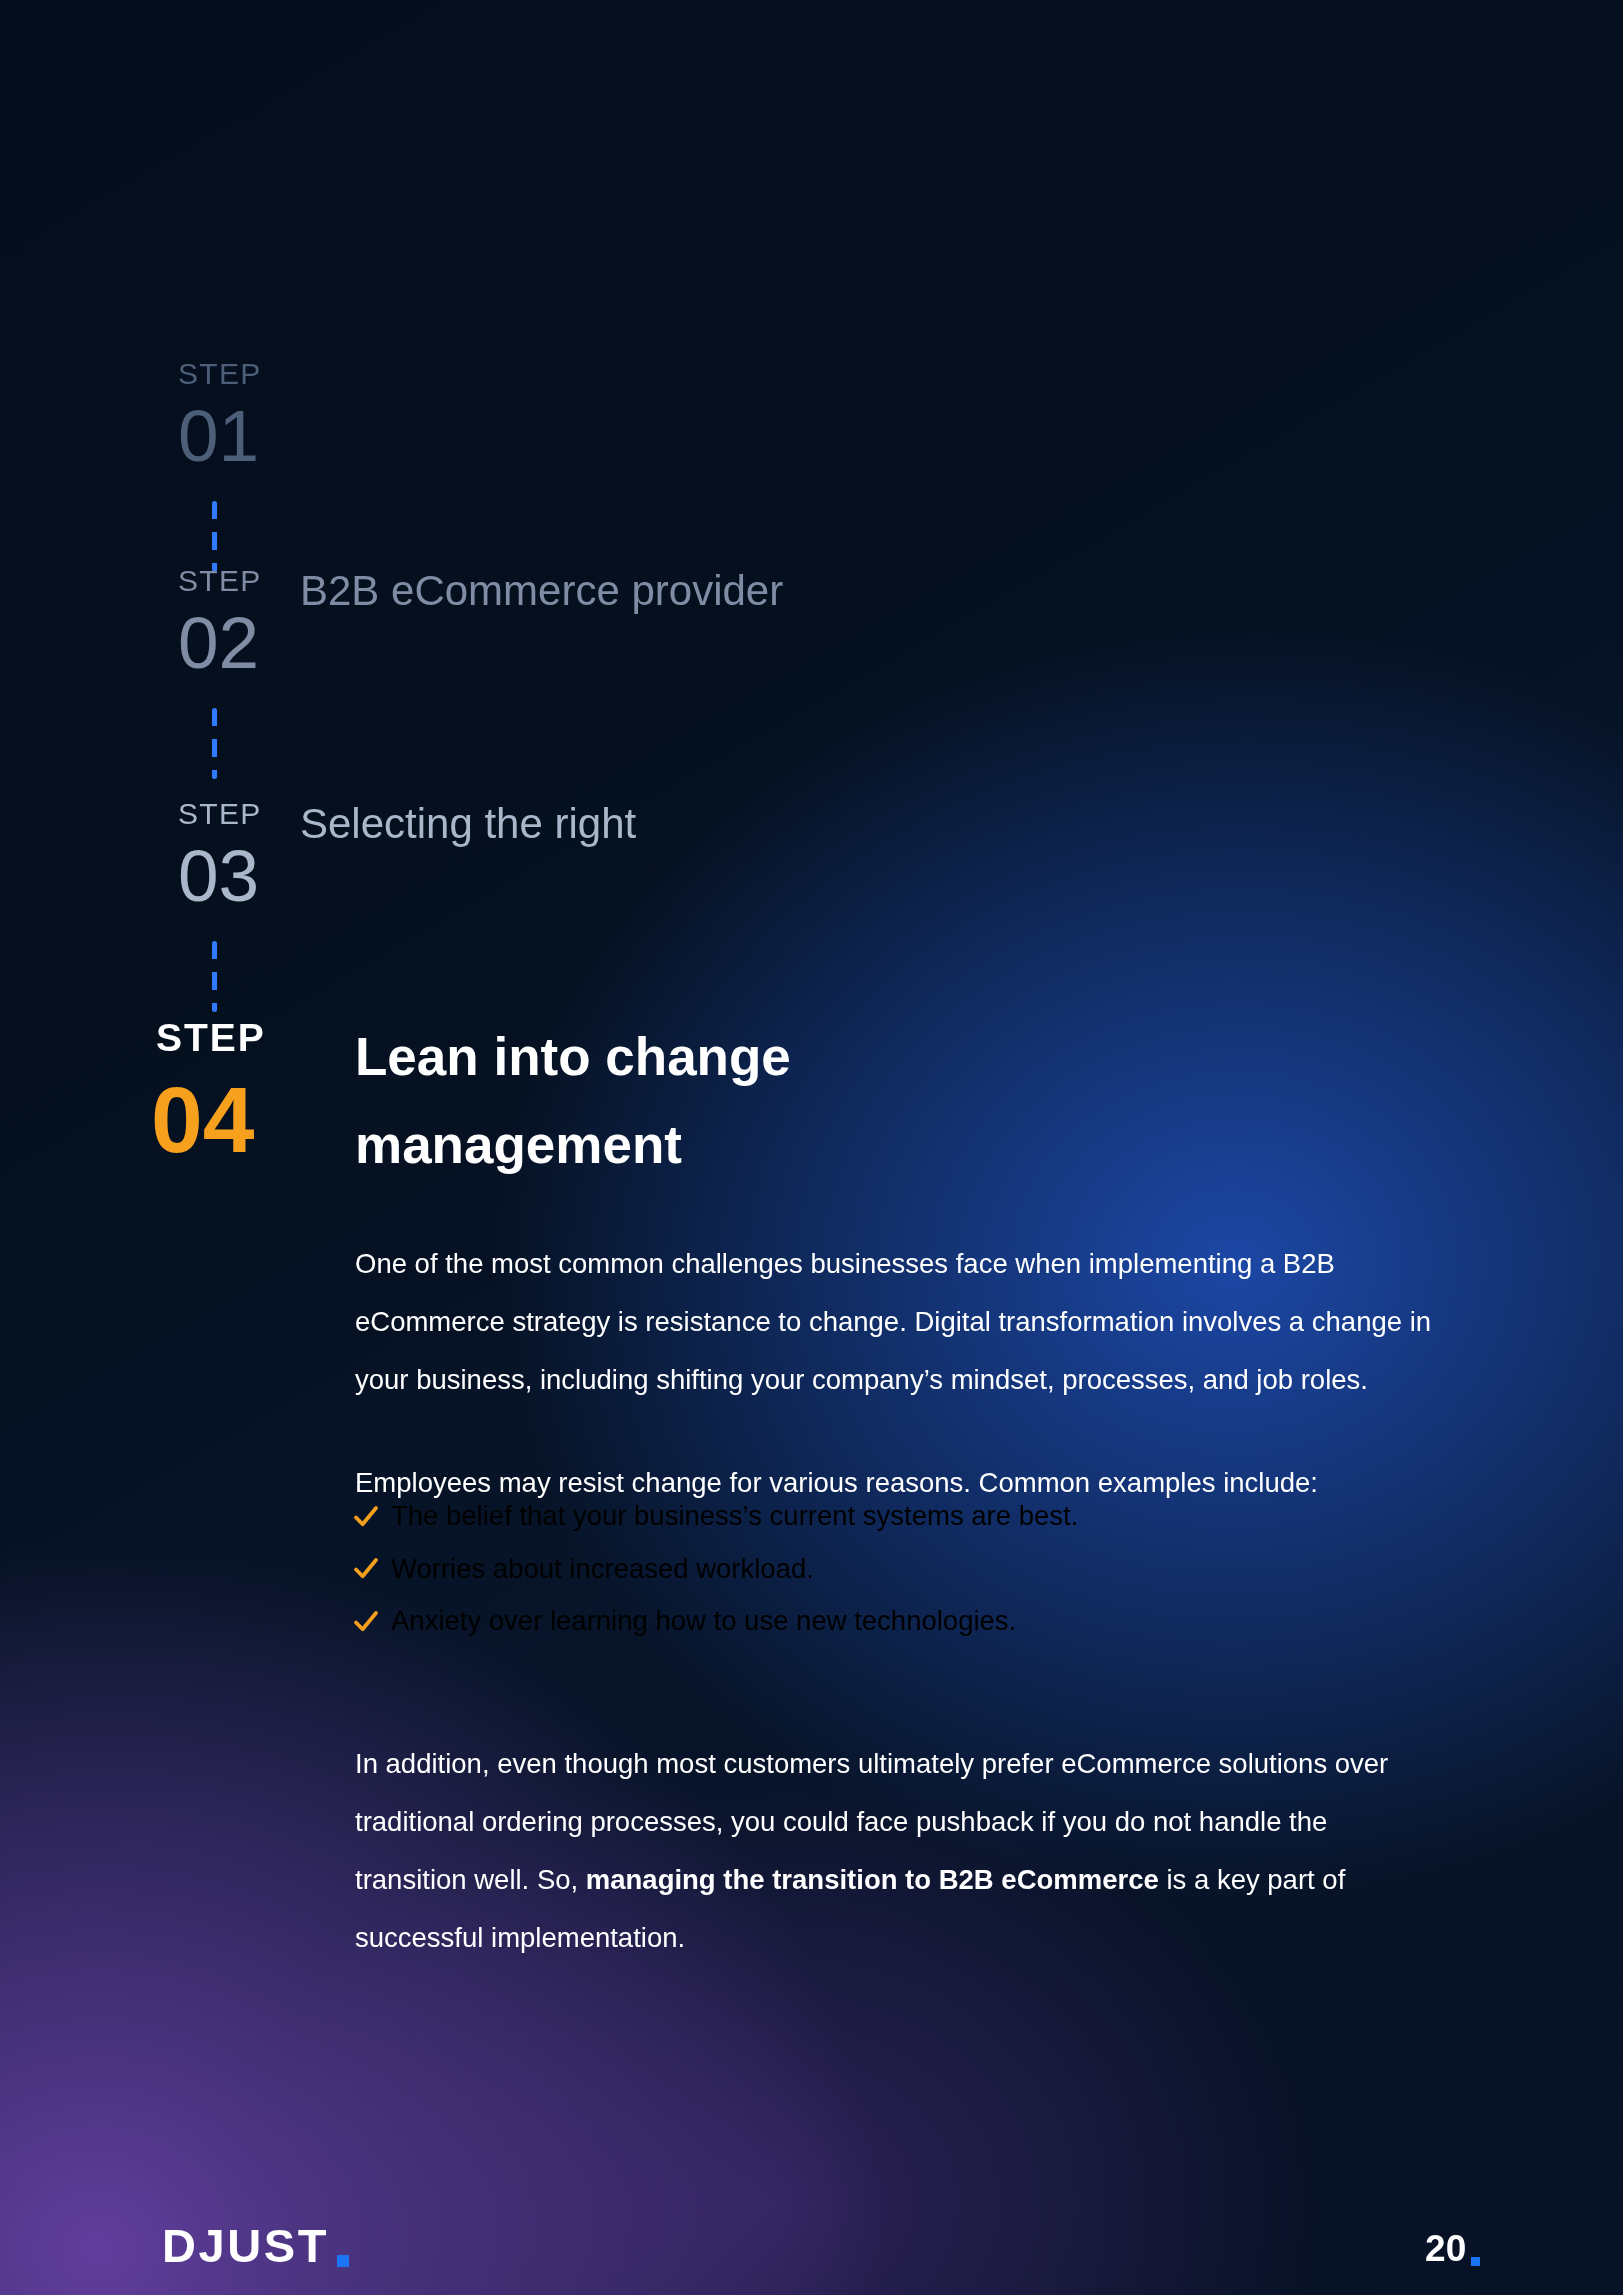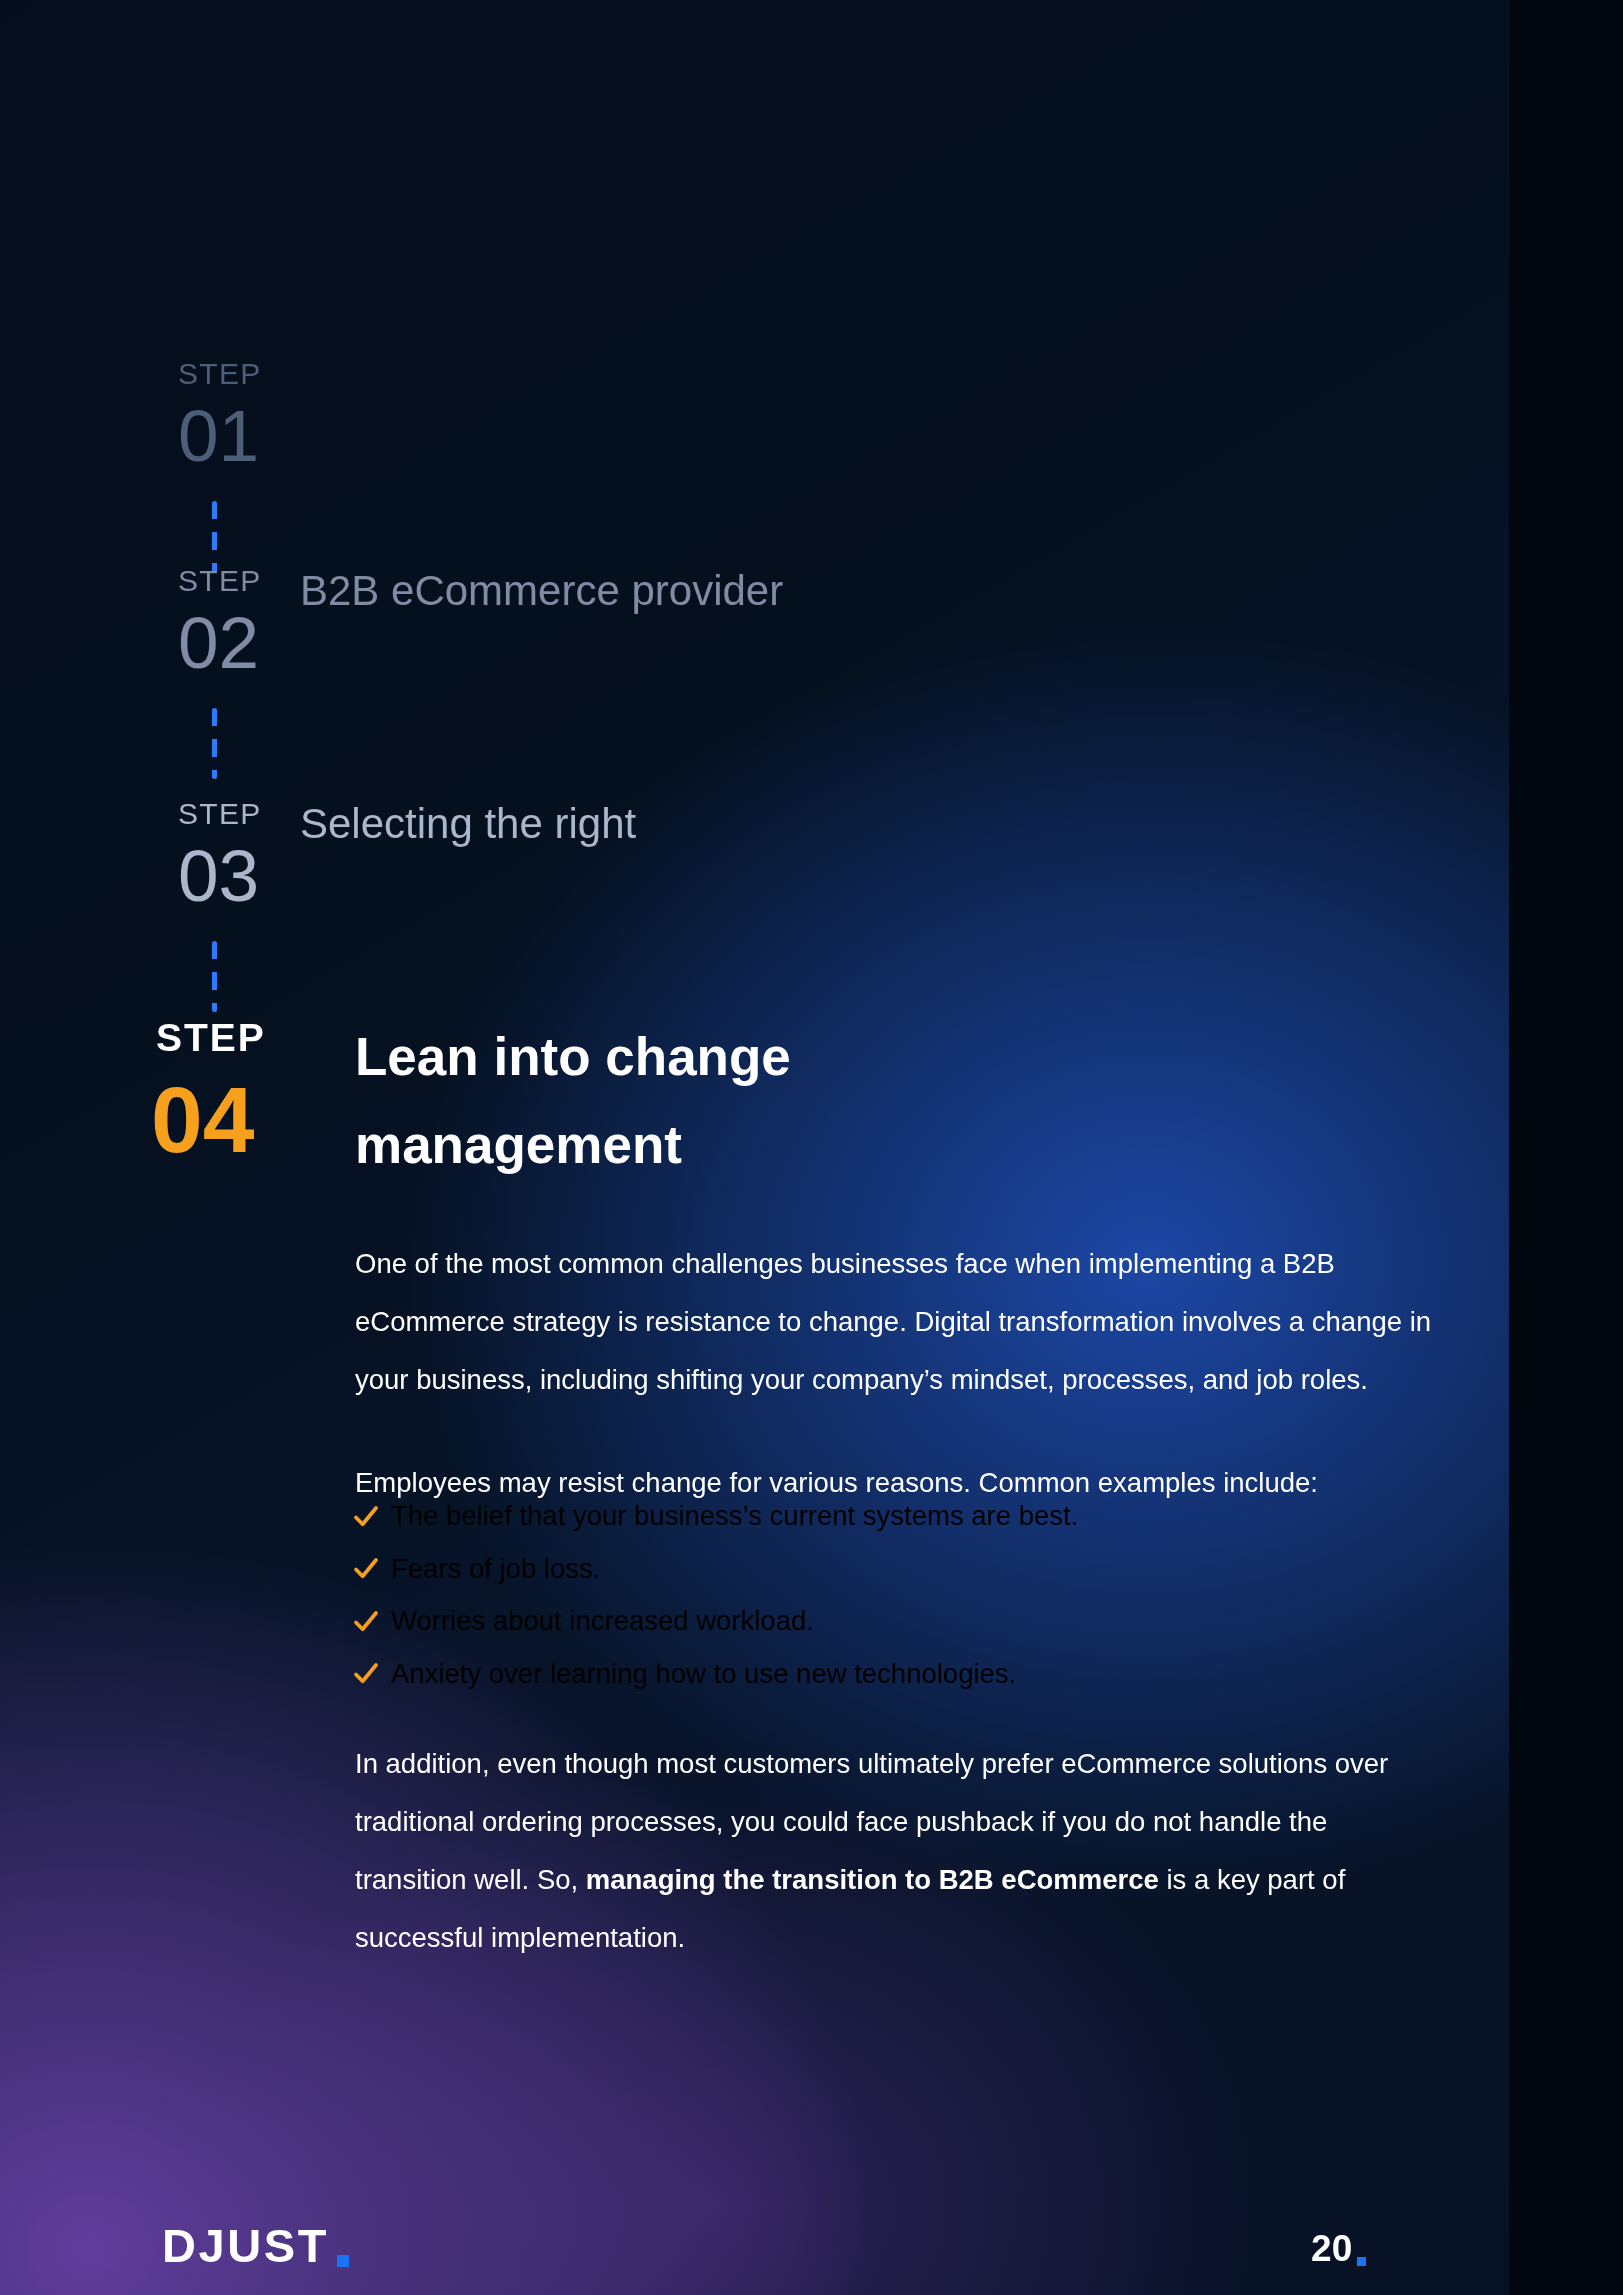--- a/index.html
+++ b/index.html
@@ -8,21 +8,21 @@
     --dot-blue:#1B74F3;
     --text-white:#FFFFFF;
     --step1-text:#4C5E78;
     --step2-text:#7F8CA3;
     --step3-text:#AAB6C9;
   }
   *{margin:0;padding:0;box-sizing:border-box;}
   html,body{background:#02070f;}
   .page{
     position:relative;
-    width:1509px;height:2295px;
+    width:1623px;height:2295px;
     overflow:hidden;
     font-family:"Liberation Sans", sans-serif;
     background:
       radial-gradient(ellipse 949px 818px at 76% 55%, rgba(33,84,196,0.80) 0%, rgba(33,84,196,0.35) 45%, rgba(33,84,196,0) 78%),
       radial-gradient(ellipse 982px 883px at 6% 98%, rgba(122,74,190,0.78) 0%, rgba(122,74,190,0.34) 48%, rgba(122,74,190,0) 80%),
       radial-gradient(ellipse 720px 589px at 48% 96%, rgba(92,52,150,0.45) 0%, rgba(92,52,150,0) 75%),
       linear-gradient(150deg,#040d1c 0%,#05101f 35%,#071429 60%,#081226 100%);
   }
 
   
@@ -139,28 +139,20 @@
           </svg>
       </span>
       <span class="bullet-text">The belief that your business’s current systems are best.</span>
     </li>
     <li>
       <span class="check-icon">
         <svg viewBox="0 0 24 24" fill="none">
             <path d="M4 13.2 L9.3 18.6 L20 5.6" stroke="#F6A01E" stroke-width="3" stroke-linecap="round" stroke-linejoin="round"></path>
           </svg>
       </span>
-      <span class="bullet-text">Fears of job loss.</span>
-    </li>
-    <li>
-      <span class="check-icon">
-        <svg viewBox="0 0 24 24" fill="none">
-            <path d="M4 13.2 L9.3 18.6 L20 5.6" stroke="#F6A01E" stroke-width="3" stroke-linecap="round" stroke-linejoin="round"></path>
-          </svg>
-      </span>
       <span class="bullet-text">Worries about increased workload.</span>
     </li>
     <li>
       <span class="check-icon">
         <svg viewBox="0 0 24 24" fill="none">
             <path d="M4 13.2 L9.3 18.6 L20 5.6" stroke="#F6A01E" stroke-width="3" stroke-linecap="round" stroke-linejoin="round"></path>
           </svg>
       </span>
       <span class="bullet-text">Anxiety over learning how to use new technologies.</span>
     </li>

